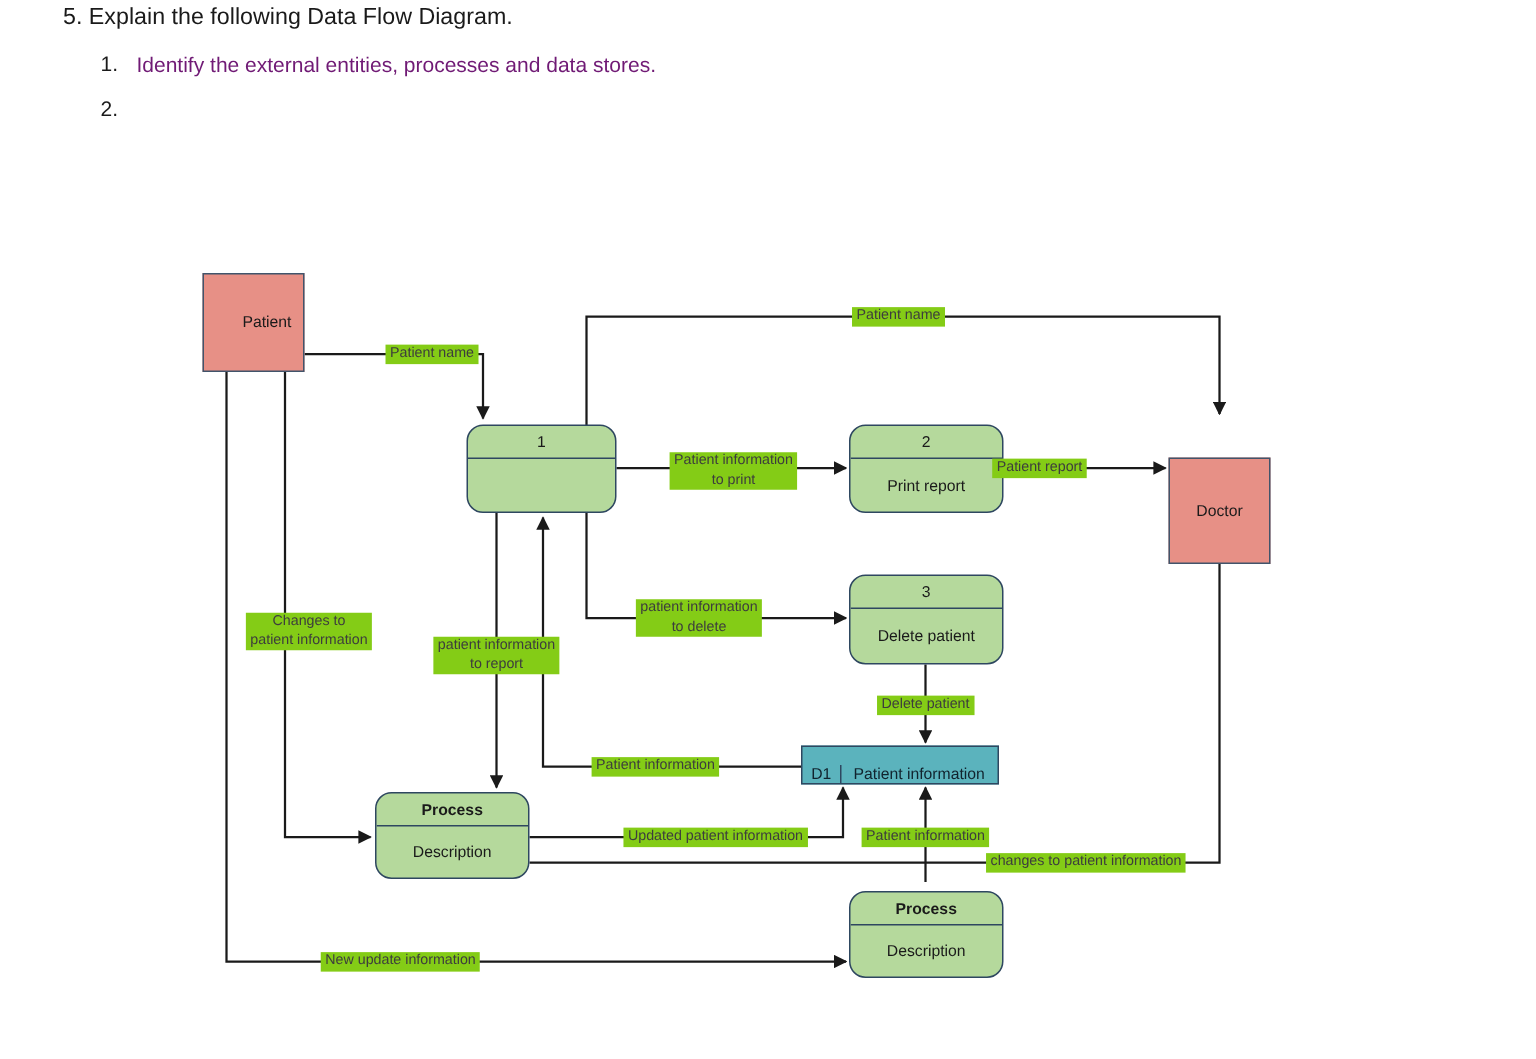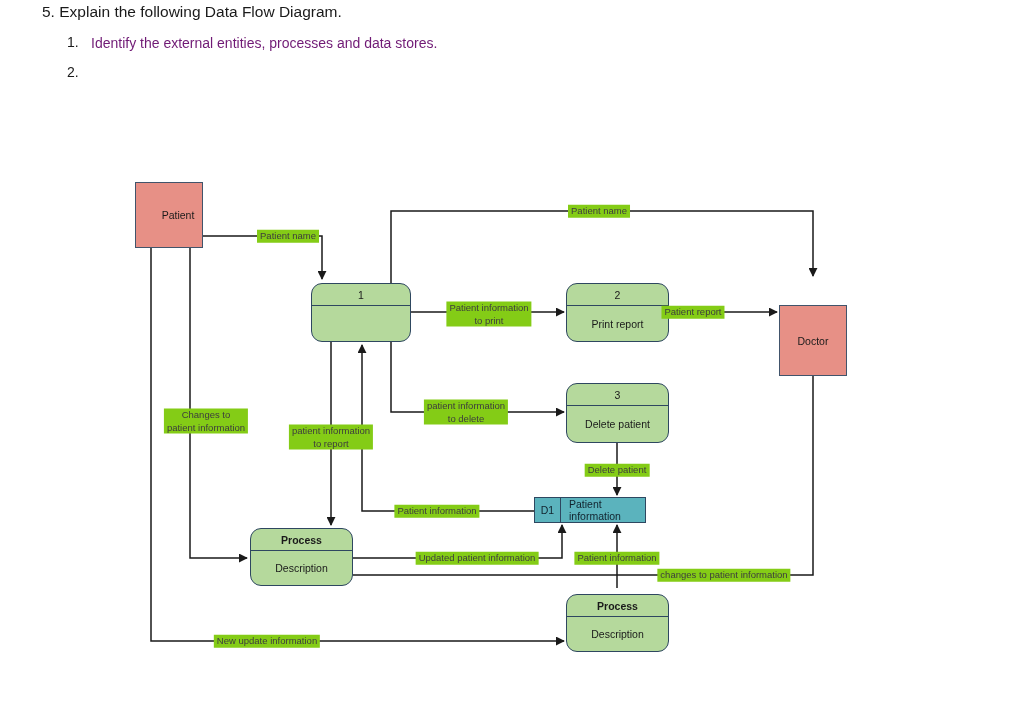--- a/index.html
+++ b/index.html
@@ -222,21 +222,21 @@
     <div class="process" style="left:250px; top:528px; width:103px; height:58px;">
       <div class="p-head bold">Process</div>
       <div class="p-body">Description</div>
     </div>
 
     <div class="process" style="left:566px; top:594px; width:103px; height:58px;">
       <div class="p-head bold">Process</div>
       <div class="p-body">Description</div>
     </div>
 
-    <div class="datastore" style="left:534px; top:497px; width:112px; height:26px;">
+    <div class="datastore" style="left:534px; top:497px; width:132px; height:26px;align-items:flex-end;">
       <div class="ds-id">D1</div>
       <div class="ds-label">Patient information</div>
     </div>
 
     <div class="flab" style="left:288px; top:236px;">Patient name</div>
 
     <div class="flab" style="left:599px; top:211px;">Patient name</div>
 
     <div class="flab two" style="left:489px; top:314px;">
       <div>Patient information</div>

